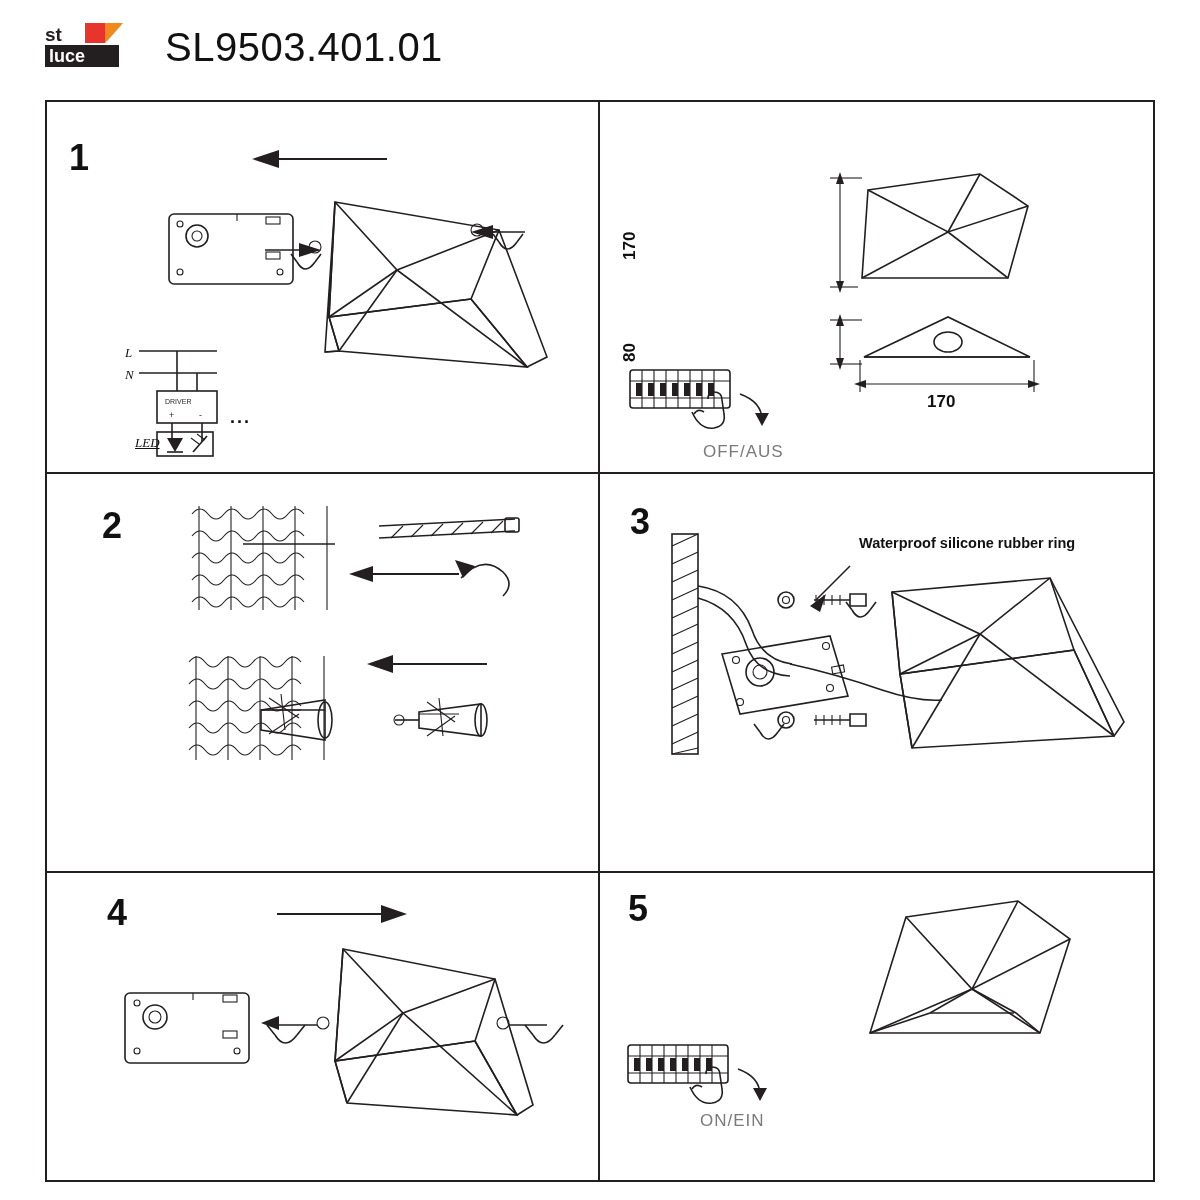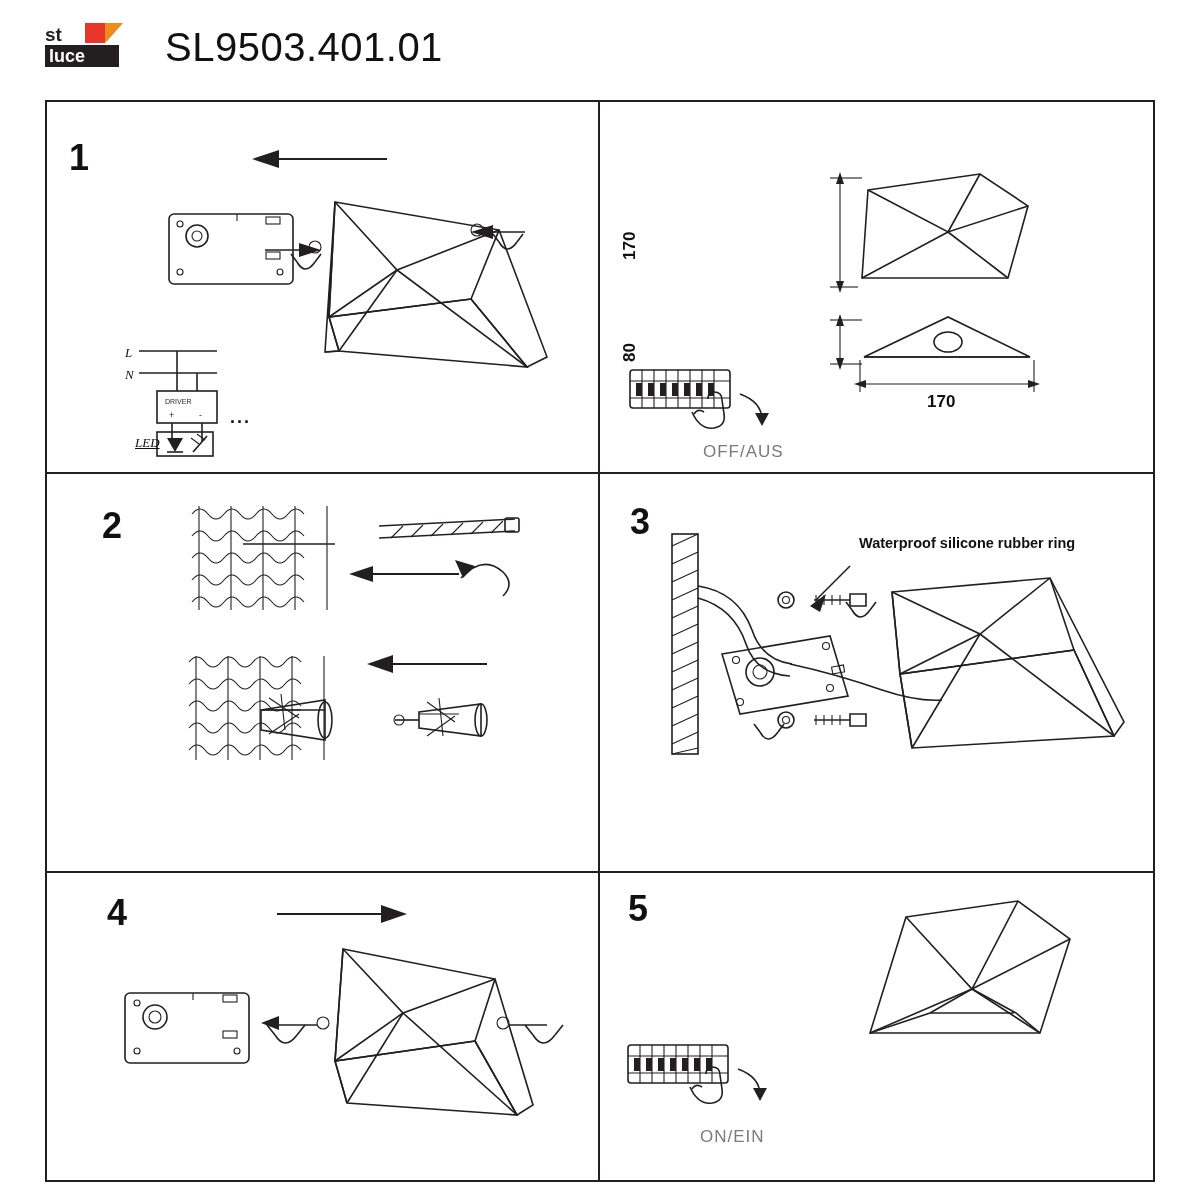--- a/index.html
+++ b/index.html
@@ -558,17 +558,17 @@
               <rect x="94" y="185" width="6" height="13"></rect>
             <rect x="106" y="185" width="6" height="13"></rect>
           </g>
           <path class="ln" d="M90 214 q8 18 22 16 q12 -2 10 -14 l-2 -14 q0 -8 -8 -8 q-6 0 -6 7"></path>
           <path class="ln" d="M102 214 q-6 -4 -10 2"></path>
           <path class="ln" d="M138 196 q22 8 22 26"></path>
           <polygon class="fillblk" points="160,228 153,215 167,215"></polygon>
         </g>
       </svg>
 
-      <div class="caption" style="left:100px; top:254px;">ON/EIN</div>
+      <div class="caption" style="left:100px; top:238px;">ON/EIN</div>
     </div>
 
   </div>
 </div>
 
 </body></html>

